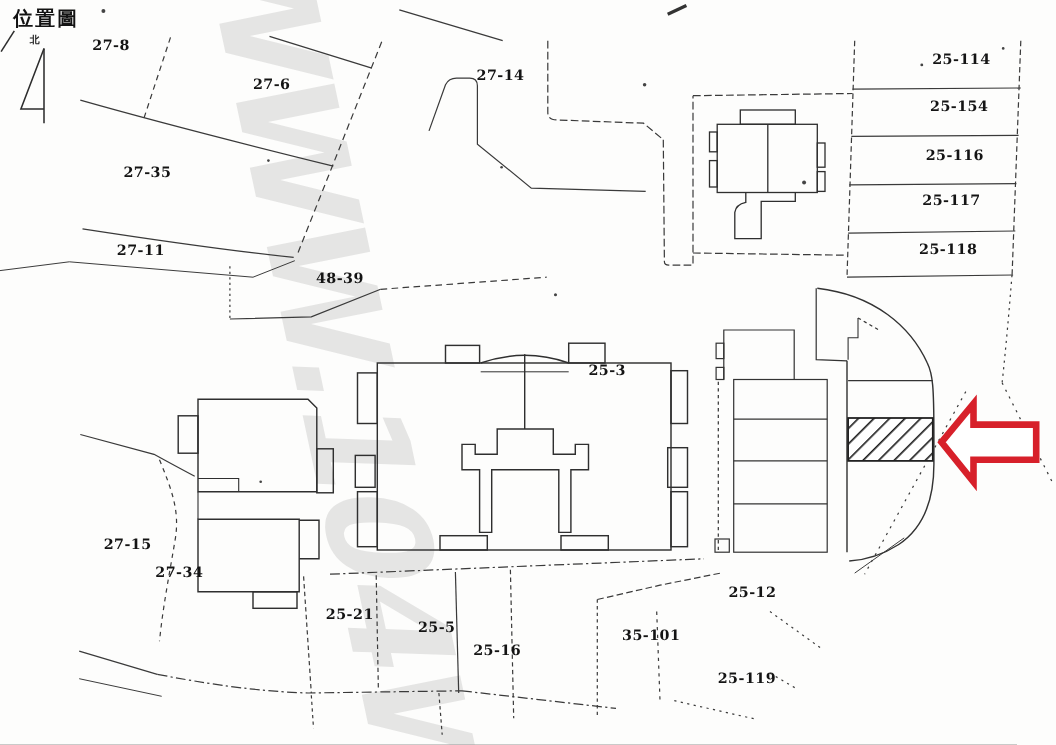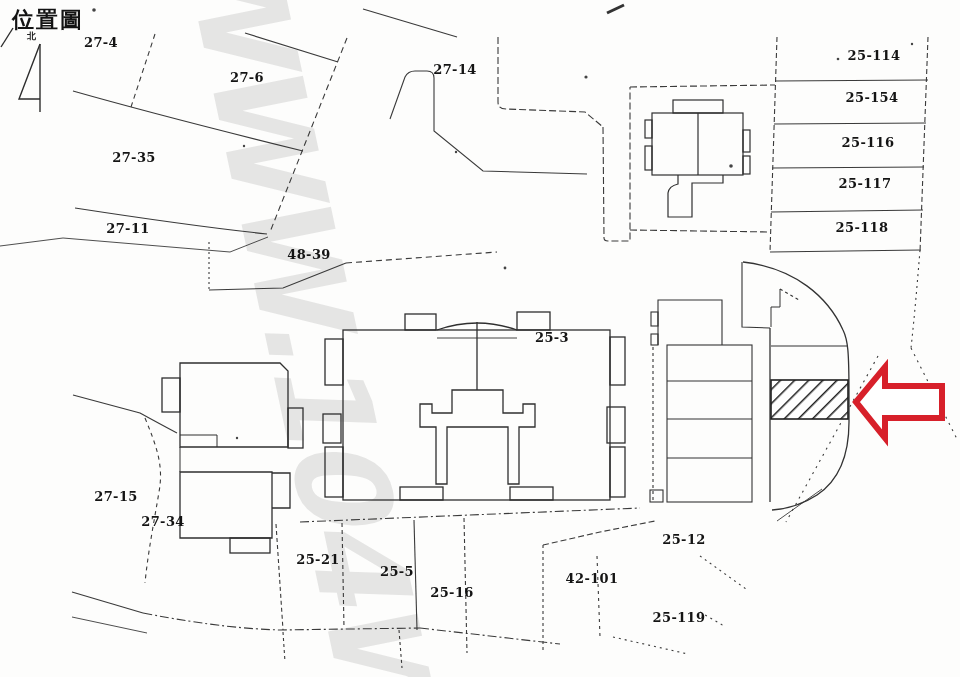--- a/index.html
+++ b/index.html
@@ -1,20 +1,20 @@
 <!DOCTYPE html>
 <html><head>
 <meta charset="utf-8">
 <style>
   html,body{margin:0;padding:0;background:#888;}
   .stage{position:relative;width:960px;height:677px;background:#fdfdfc;overflow:hidden;
          font-family:"DejaVu Serif",serif;margin:0 auto;}
   .stage svg{position:absolute;left:0;top:0;}
   .titlebar{position:absolute;left:12px;top:5px;display:flex;gap:24px;
-            font-weight:bold;font-size:22px;color:#131313;letter-spacing:2px;}
+            font-weight:bold;font-size:18px;color:#131313;letter-spacing:2px;}
   .northlabel{position:absolute;left:27px;top:30px;font-size:9px;font-weight:bold;color:#222;}
   .watermark{position:absolute;left:300px;top:-58px;font-family:"DejaVu Sans",sans-serif;
              font-weight:bold;font-size:125px;letter-spacing:-4px;color:rgba(20,20,20,0.10);
              transform:rotate(78deg) skewX(-14deg);transform-origin:0 0;white-space:nowrap;
              pointer-events:none;}
   .label{position:absolute;transform:translate(-50%,-50%);font-weight:bold;font-size:13px;
          color:#141414;letter-spacing:0.4px;white-space:nowrap;}
 </style>
 </head>
 <body>
@@ -166,34 +166,34 @@
     <g>
       <path d="M856,402 L885,367 L885,386 L942,386 L942,418 L885,418 L885,438 Z" fill="#ffffff" stroke="#d7202a" stroke-width="6" stroke-linejoin="miter"></path>
     </g>
   </svg>
 
   <div class="titlebar">
     <span>位置圖</span>
   </div>
   <div class="northlabel">北</div>
 
-  <div class="label" style="left:101px;top:42px">27-4</div>
+  <div class="label" style="left:101px;top:42px">27-8</div>
   <div class="label" style="left:247px;top:77px">27-6</div>
   <div class="label" style="left:134px;top:157px">27-35</div>
   <div class="label" style="left:128px;top:228px">27-11</div>
   <div class="label" style="left:309px;top:254px">48-39</div>
   <div class="label" style="left:455px;top:69px">27-14</div>
   <div class="label" style="left:874px;top:55px">25-114</div>
   <div class="label" style="left:872px;top:97px">25-154</div>
   <div class="label" style="left:868px;top:142px">25-116</div>
   <div class="label" style="left:865px;top:183px">25-117</div>
   <div class="label" style="left:862px;top:227px">25-118</div>
   <div class="label" style="left:552px;top:337px">25-3</div>
   <div class="label" style="left:116px;top:496px">27-15</div>
   <div class="label" style="left:163px;top:521px">27-34</div>
   <div class="label" style="left:318px;top:559px">25-21</div>
   <div class="label" style="left:397px;top:571px">25-5</div>
   <div class="label" style="left:452px;top:592px">25-16</div>
-  <div class="label" style="left:592px;top:578px">42-101</div>
+  <div class="label" style="left:592px;top:578px">35-101</div>
   <div class="label" style="left:684px;top:539px">25-12</div>
   <div class="label" style="left:679px;top:617px">25-119</div>
 
 </div>
 
 </body></html>

